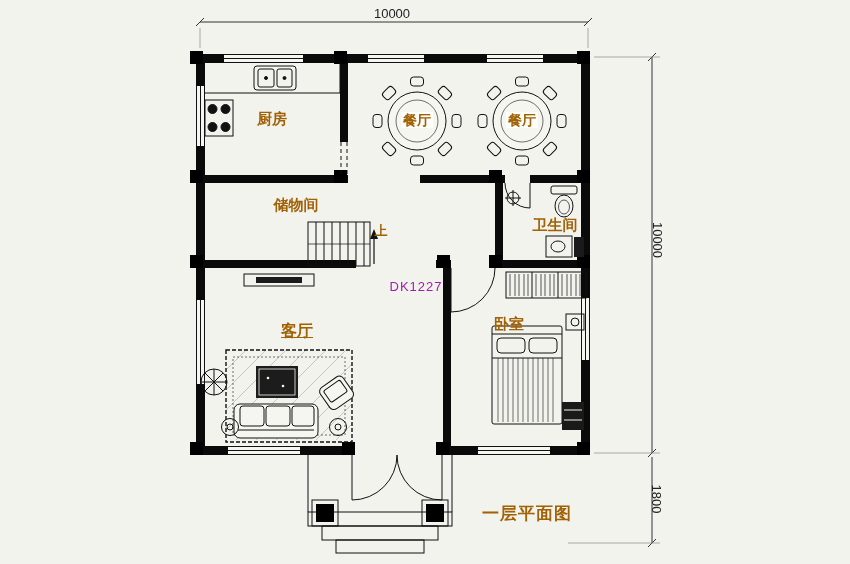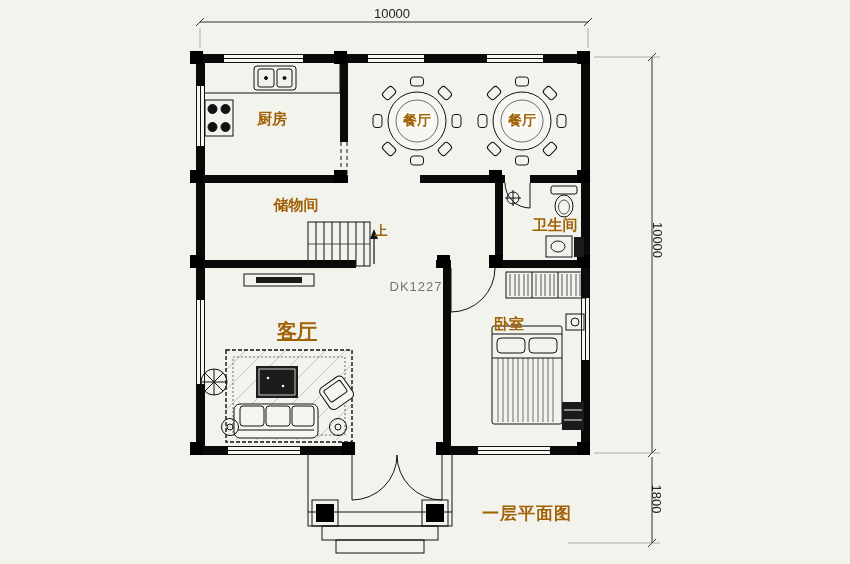--- a/index.html
+++ b/index.html
@@ -7,24 +7,24 @@
   body { font-family:"Liberation Sans","DejaVu Sans",sans-serif; }
   .stage { position:relative; width:850px; height:564px; background:#f3f3ee; overflow:hidden; }
   .plan-svg { position:absolute; left:0; top:0; }
   .lbl { position:absolute; transform:translate(-50%,-50%); font-weight:700; color:#a16207;
          white-space:nowrap; font-size:15px; line-height:1; }
   .lbl-kitchen { left:272px; top:118px; }
   .lbl-dining-left  { left:417px; top:120px; font-size:14px; background:#fdfdfa; padding:1px 2px; }
   .lbl-dining-right { left:522px; top:120px; font-size:14px; background:#fdfdfa; padding:1px 2px; }
   .lbl-storage { left:296px; top:204px;text-align:center; }
   .lbl-bath { left:555px; top:224px; font-size:15px; }
-  .lbl-living { left:297px; top:331px; font-size:20px;text-decoration:underline; }
+  .lbl-living { left:297px; top:331px; font-size:16px;text-decoration:underline; }
   .lbl-bedroom { left:509px; top:323px; }
   .lbl-up { left:381px; top:230px; font-size:13px; }
-  .lbl-code { left:416px; top:286px; font-size:13px; font-weight:400; color:#737373; letter-spacing:1px; }
+  .lbl-code { left:416px; top:286px; font-size:13px; font-weight:400; color:#a21caf; letter-spacing:1px; }
   .lbl-title { left:527px; top:503px; font-size:17px; letter-spacing:1px;margin-top:10px; }
   .lbl-dim { font-weight:400; font-size:13px; color:#222; }
   .lbl-dim-top { left:392px; top:13px; }
   .lbl-dim-right { left:657px; top:240px; transform:translate(-50%,-50%) rotate(90deg); }
   .lbl-dim-porch { left:656px; top:499px; transform:translate(-50%,-50%) rotate(90deg); }
 </style>
 </head>
 <body>
 
 <div class="stage">

